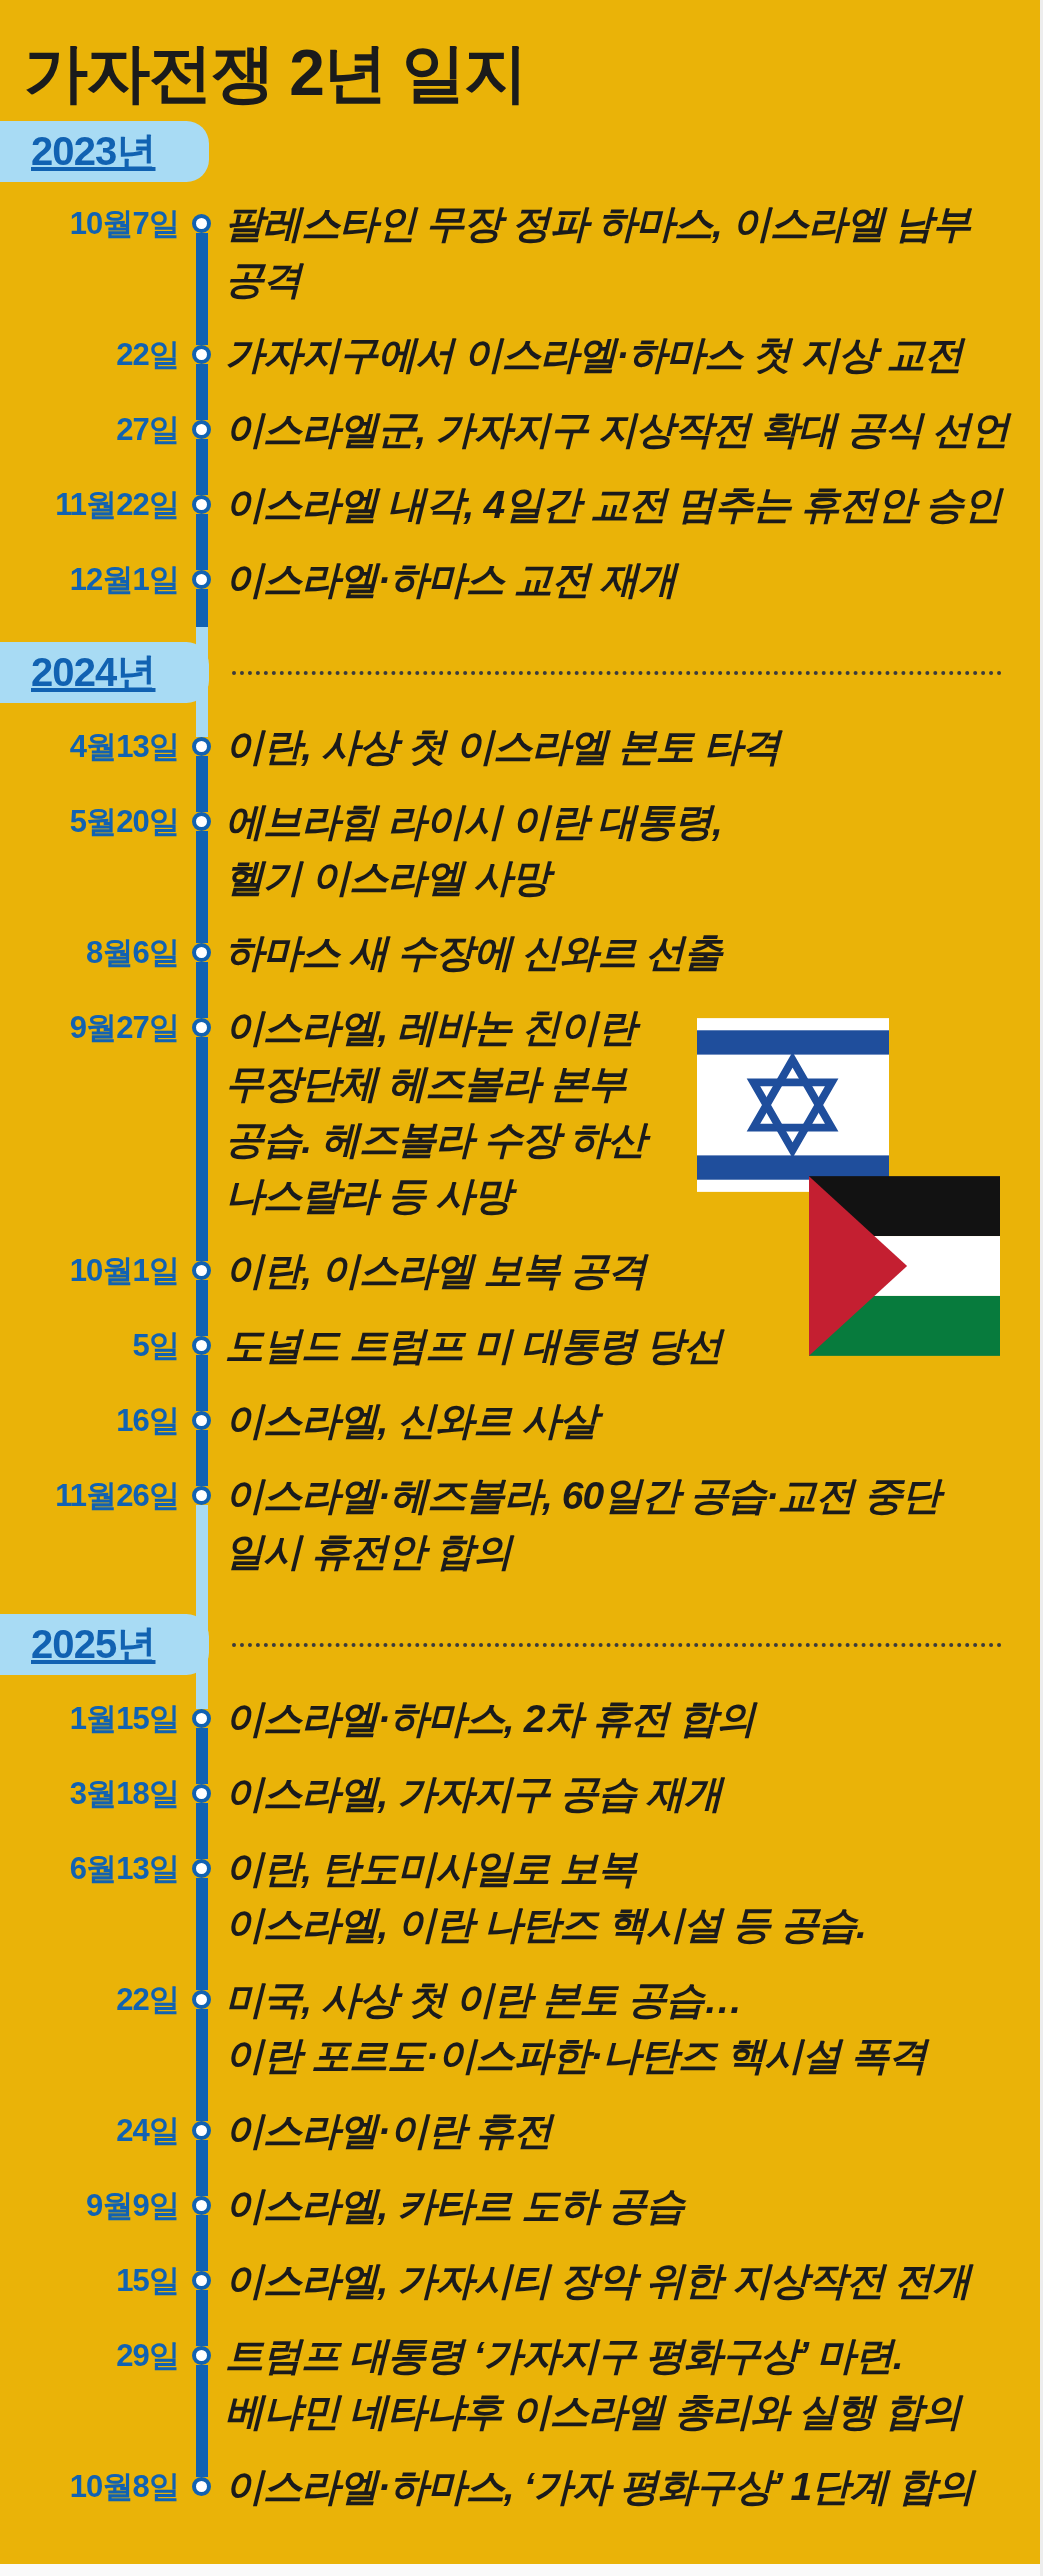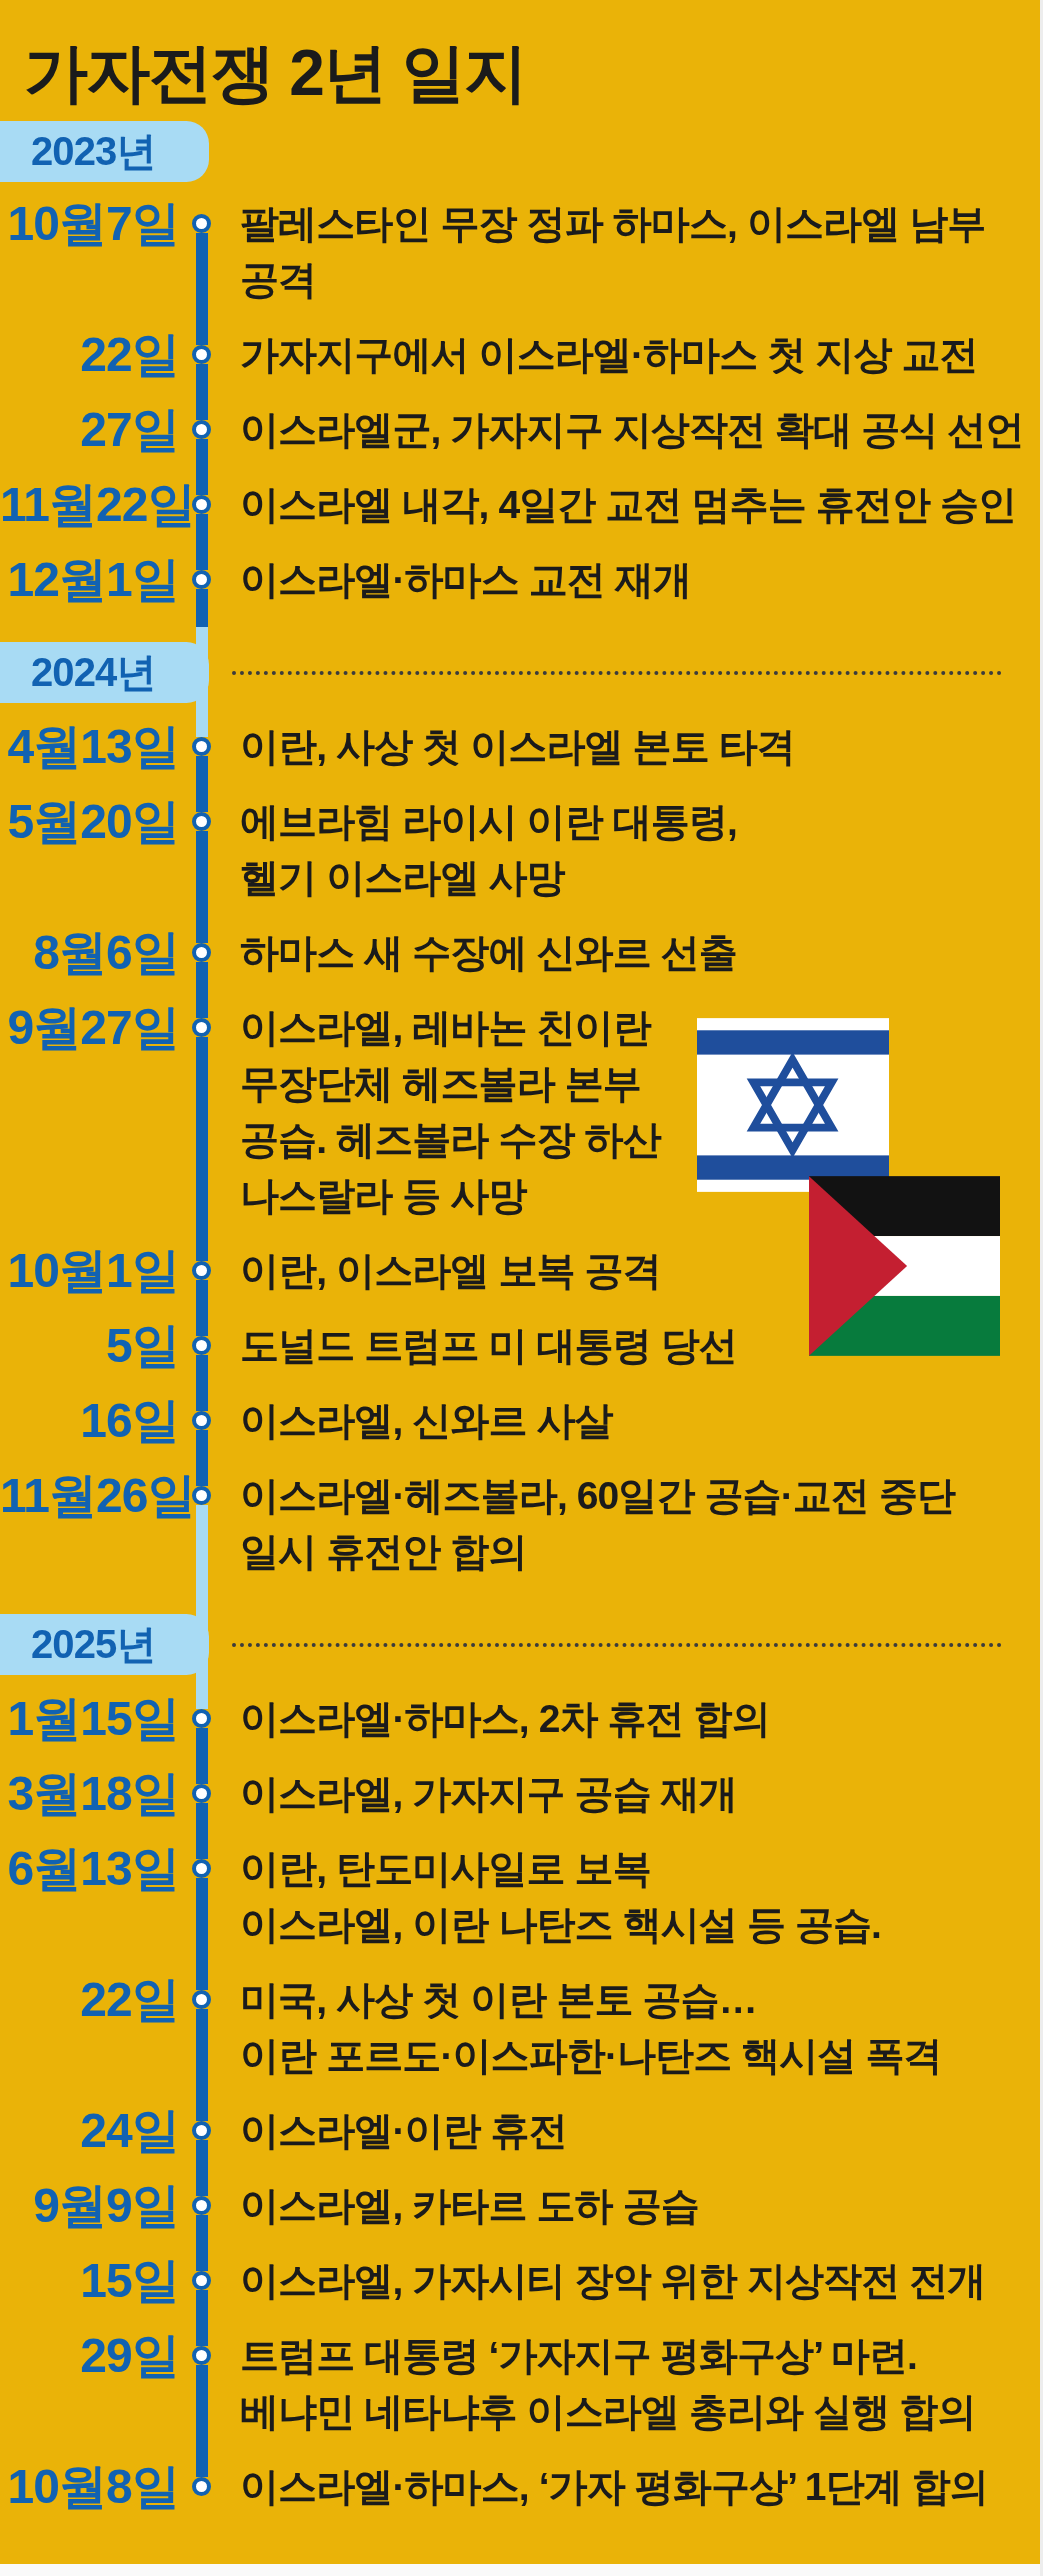--- a/index.html
+++ b/index.html
@@ -50,33 +50,34 @@
     display: flex;
     align-items: center;
     padding-left: 31px;
     flex-shrink: 0;
   }
   .year-label {
     font-size: 40px;
     font-weight: 700;
     color: #1162b2;
     letter-spacing: -0.9px;
+    text-decoration: underline;
   }
   .leader {
     flex: 1;
     height: 0;
     border-top: 4.3px dotted #3c3c3c;
     margin: 0 38px 0 22.6px;
   }
   
   .event-row { display: flex; align-items: stretch; }
   .date-col {
     width: 179px;
     text-align: right;
-    font-size: 48px;
+    font-size: 31px;
     font-weight: 700;
     color: #1162b2;
     line-height: 56px;
     letter-spacing: -0.9px;
     white-space: nowrap;
     flex-shrink: 0;
   }
   .gutter {
     width: 45px;
     display: flex;
@@ -90,21 +91,21 @@
   .seg.dark  { background: #1162b2; }
   .seg.light { background: #a8dbf4; }
   .seg.none  { background: transparent; }
   .dot {
     width: 19px; height: 19px;
     border-radius: 50%;
     background: #ffffff;
     border: 4.3px solid #1162b2;
     flex-shrink: 0;
   }
-  .event-text { margin-left: 16px; padding-bottom: 19px; }
+  .event-text { margin-left: 1px; padding-bottom: 19px; font-style: italic; }
   .event-row.last .event-text { padding-bottom: 0; }
   .event-line {
     font-size: 39px;
     line-height: 56px;
     color: #1b1b1b;
     font-weight: 600;
     letter-spacing: -0.9px;
     white-space: nowrap;
   }
   

